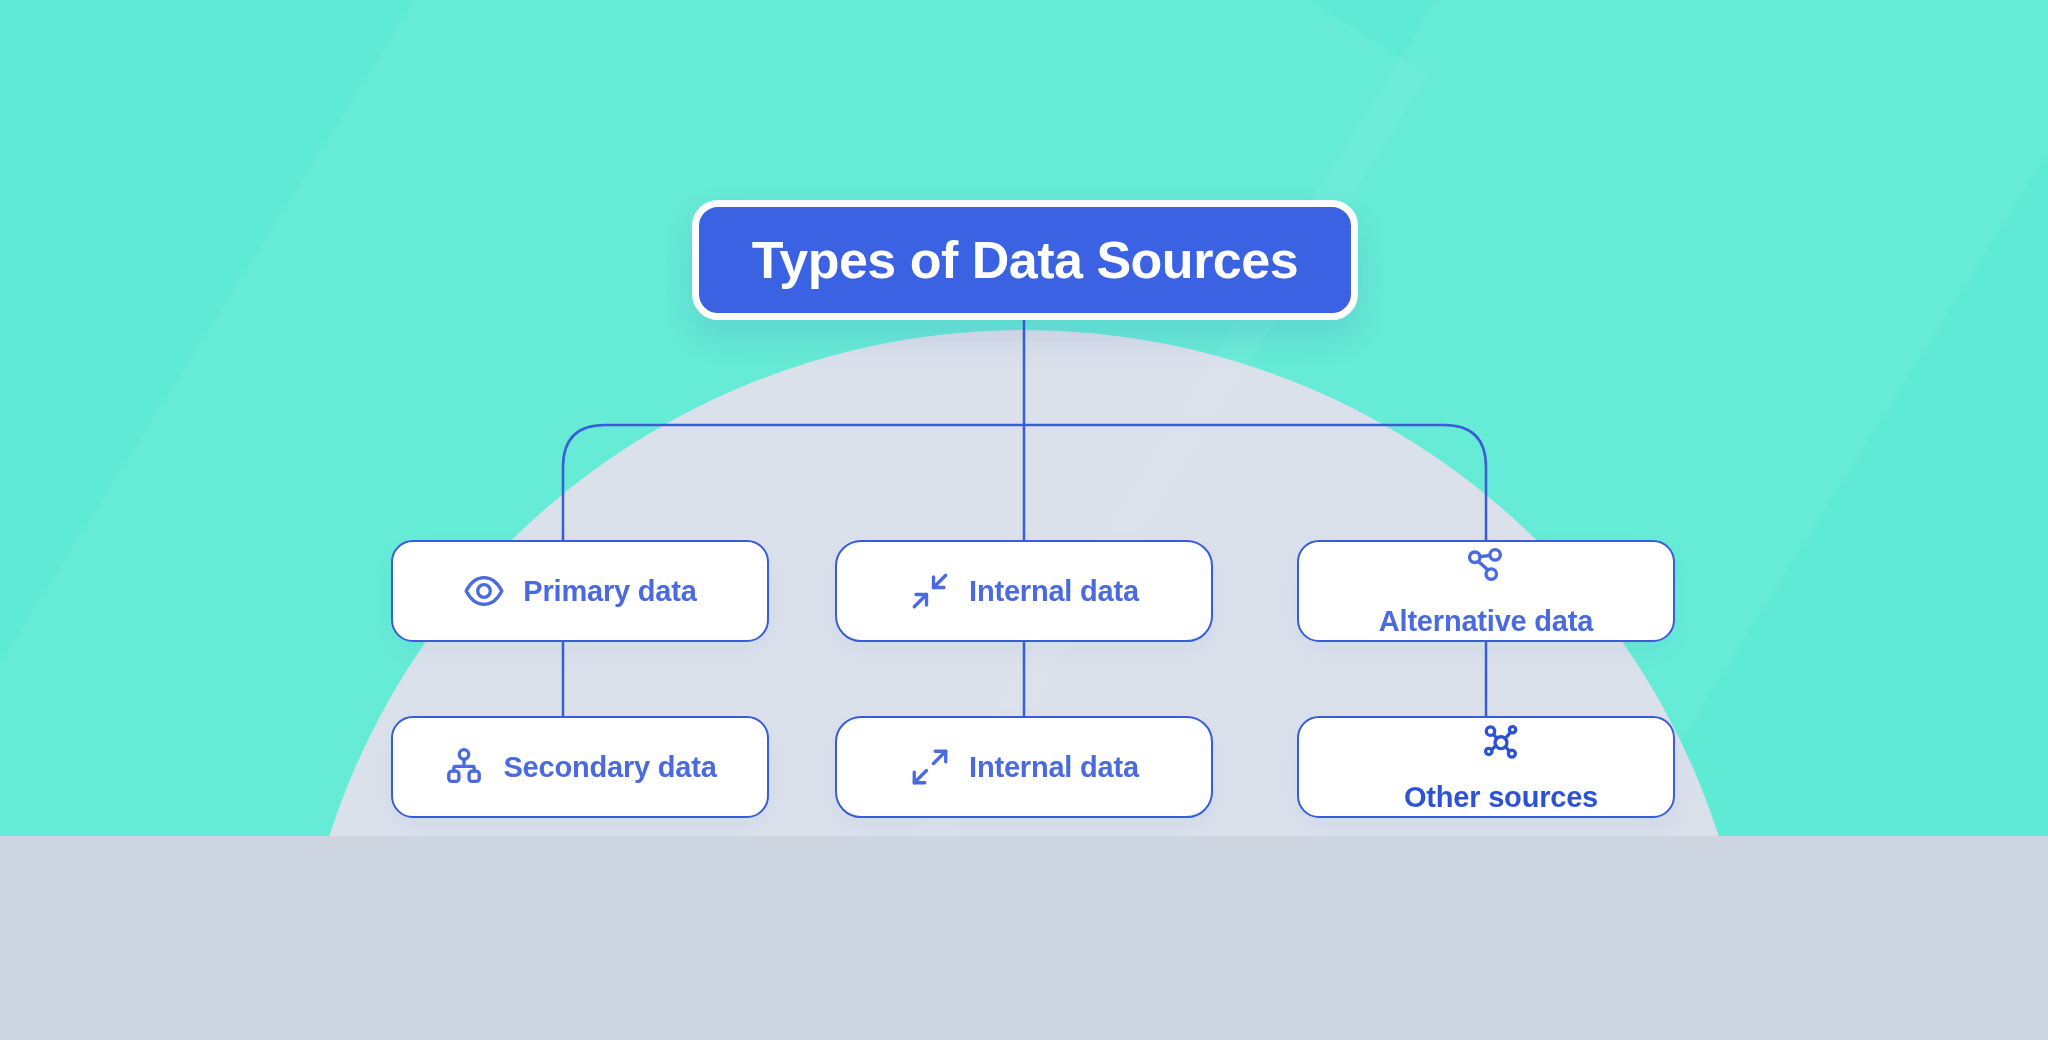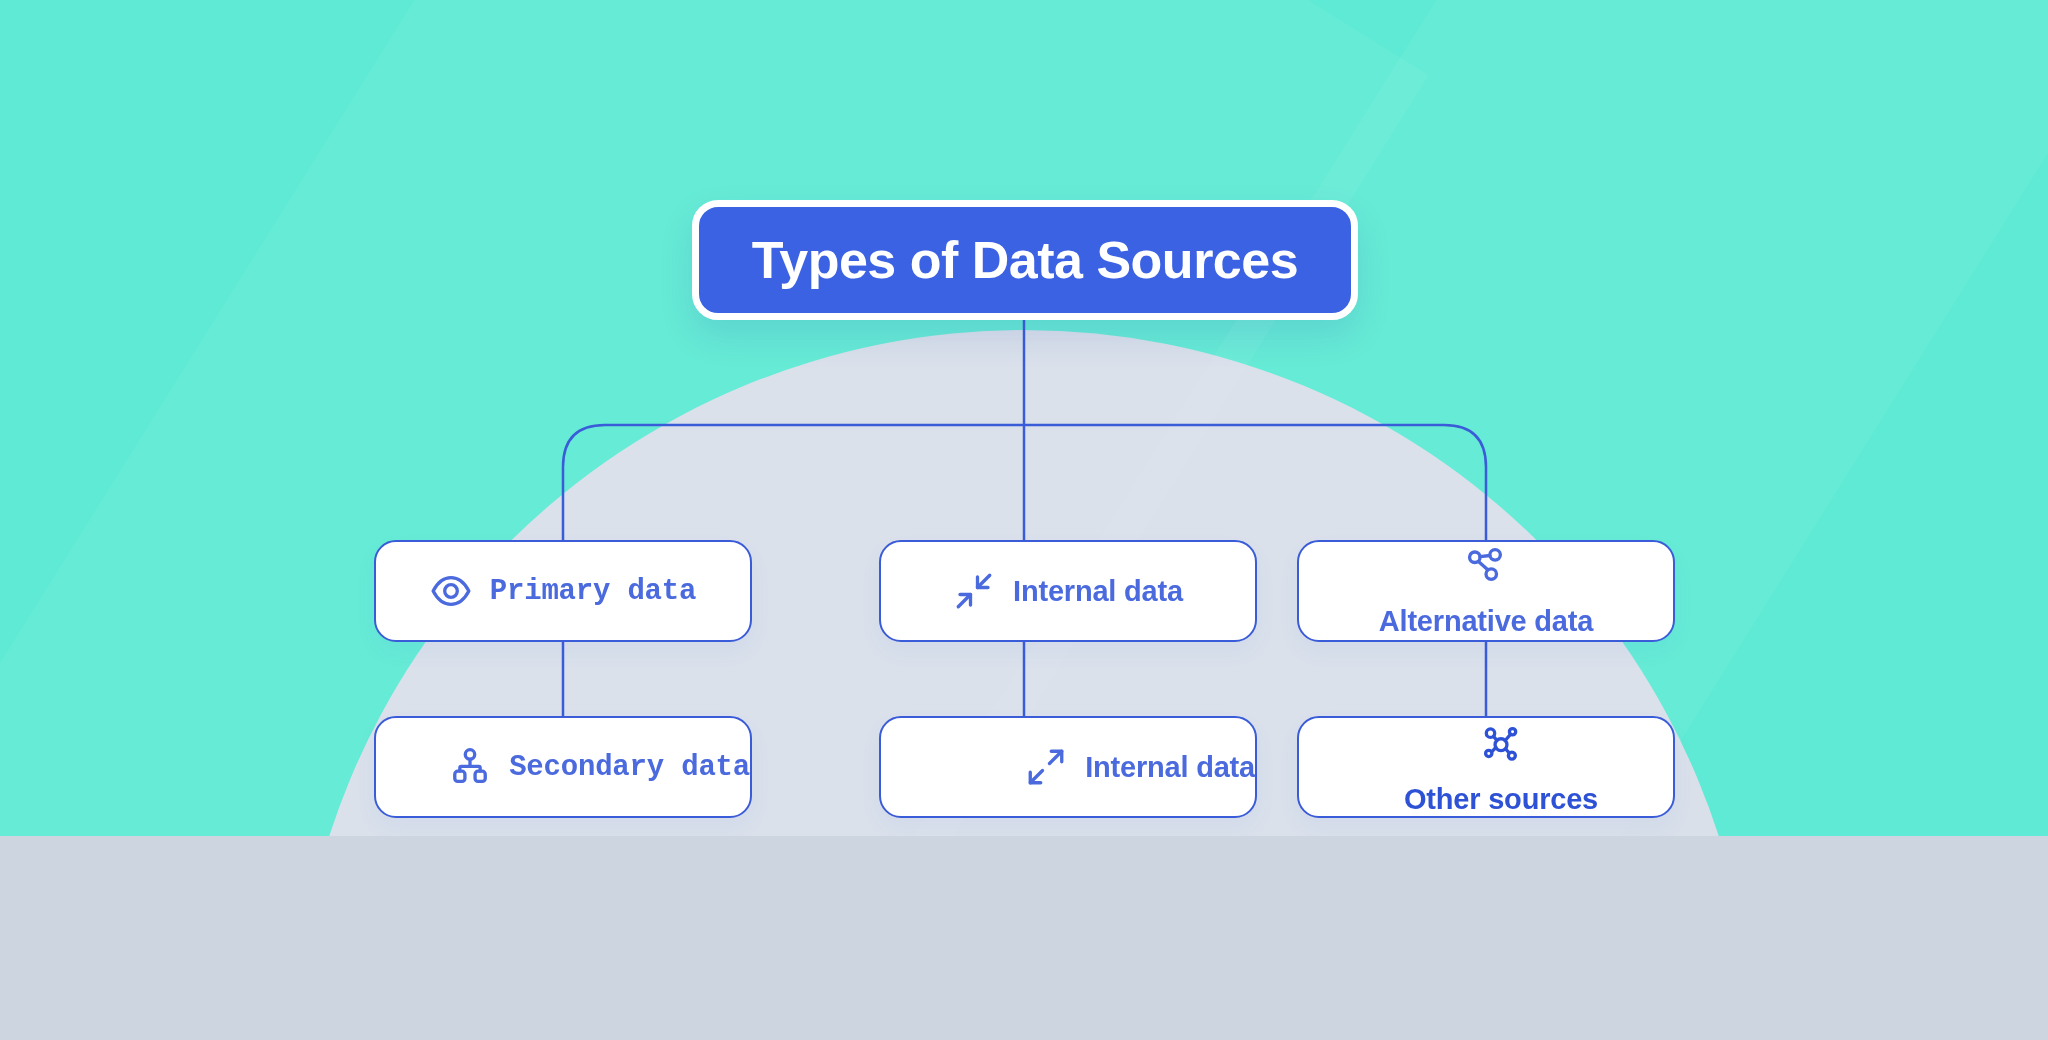--- a/index.html
+++ b/index.html
@@ -99,25 +99,25 @@
   }
   .node svg * {
     fill: none;
     stroke: currentColor;
     stroke-width: 1.9;
     stroke-linecap: round;
     stroke-linejoin: round;
   }
   .node.node-other { color: #2e52d6; padding-left: 30px; }
 
-  .c1 { left: 374px; font-family: Liberation Mono, monospace; }
-  .c2 { left: 879px; }
+  .c1 { left: 391px; }
+  .c2 { left: 835px; border-radius: 26px; }
   .c3 { left: 1297px; flex-direction: column; }
   .r1 { top: 540px; }
-  .r2 { top: 716px; justify-content: flex-end; }
+  .r2 { top: 716px; }
 </style>
 </head>
 <body>
 
 <div class="canvas">
 
   <div class="bg-circle"></div>
   <div class="bg-streak s1"></div>
   <div class="bg-streak s2"></div>
 

